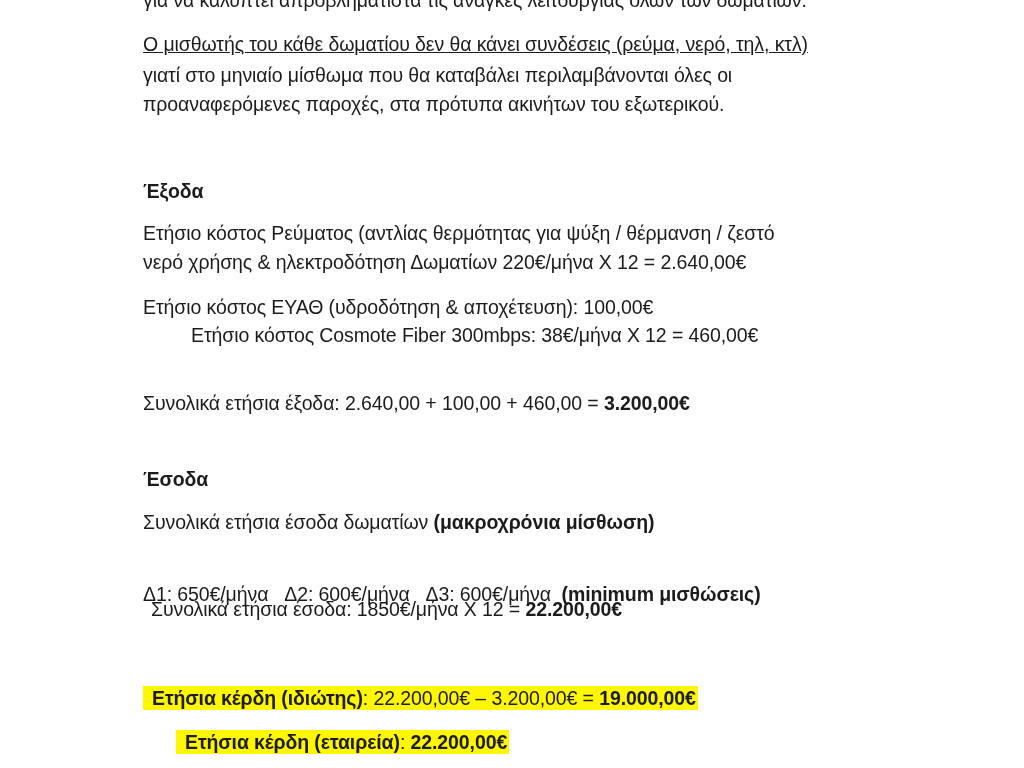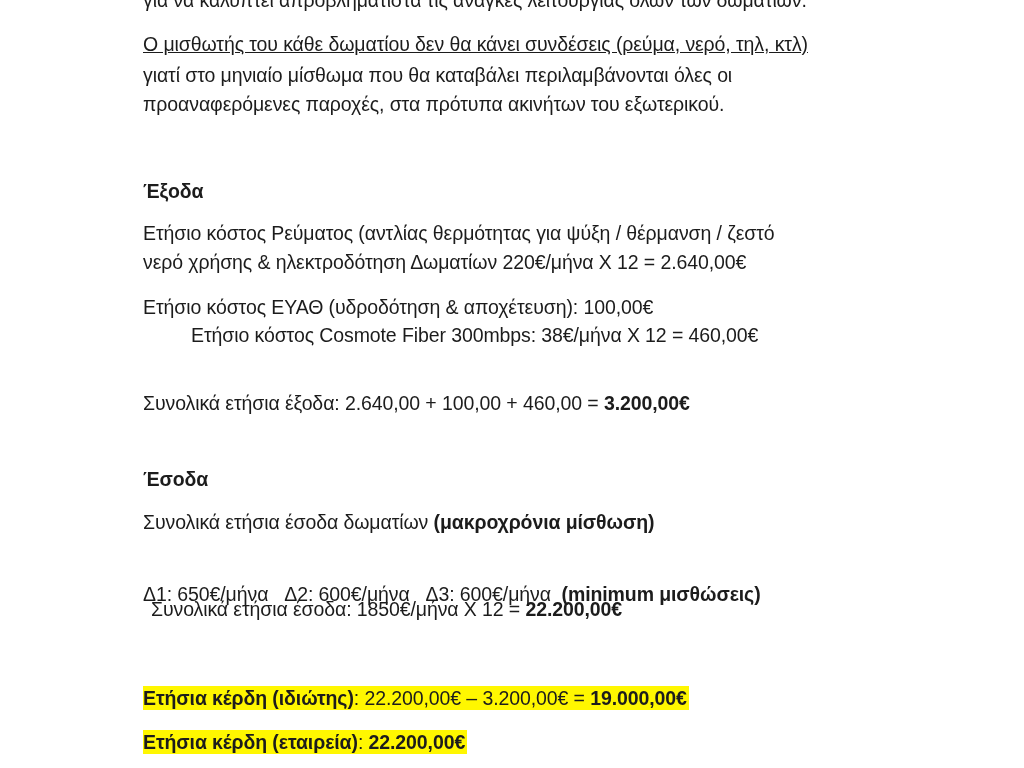--- a/index.html
+++ b/index.html
@@ -29,21 +29,21 @@
       white-space: nowrap;
       letter-spacing: -0.1px;
     }
     .heading {
       font-weight: bold;
       font-size: 19.5px;
     }
     b { font-weight: bold; }
     .hl {
       background: #fff700;
-      padding: 1px 2px 1px 0;
+      padding: 1px 2px 1px 9px;
     }
   </style>
 </head>
 <body>
 
 <div class="page">
 
   <div class="line" style="top:-13px;">για να καλύπτει απροβλημάτιστα τις ανάγκες λειτουργίας όλων των δωματίων.</div>
 
   <div class="line" style="top:31px;text-decoration:underline;">Ο μισθωτής του κάθε δωματίου δεν θα κάνει συνδέσεις (ρεύμα, νερό, τηλ, κτλ)</div>
@@ -72,16 +72,16 @@
 
   <div class="line" style="top:596px;margin-left:8px;">
     <span>Συνολικά ετήσια έσοδα: 1850€/μήνα Χ 12 = </span><b>22.200,00€</b>
   </div>
 
   <div class="line" style="top:685px;">
     <span class="hl" style="background: rgb(255, 247, 0);"><b>Ετήσια κέρδη (ιδιώτης)</b><span>: 22.200,00€ – 3.200,00€ = </span><b>19.000,00€</b></span>
   </div>
 
   <div class="line" style="top:729px;">
-    <span class="hl" style="background: rgb(255, 247, 0);"><b>Ετήσια κέρδη (εταιρεία)</b><span>: </span><b>22.200,00€</b></span>
+    <span class="hl" style="background: rgb(255, 247, 0); margin-left: 33px;"><b>Ετήσια κέρδη (εταιρεία)</b><span>: </span><b>22.200,00€</b></span>
   </div>
 
 </div>
 
 </body></html>

